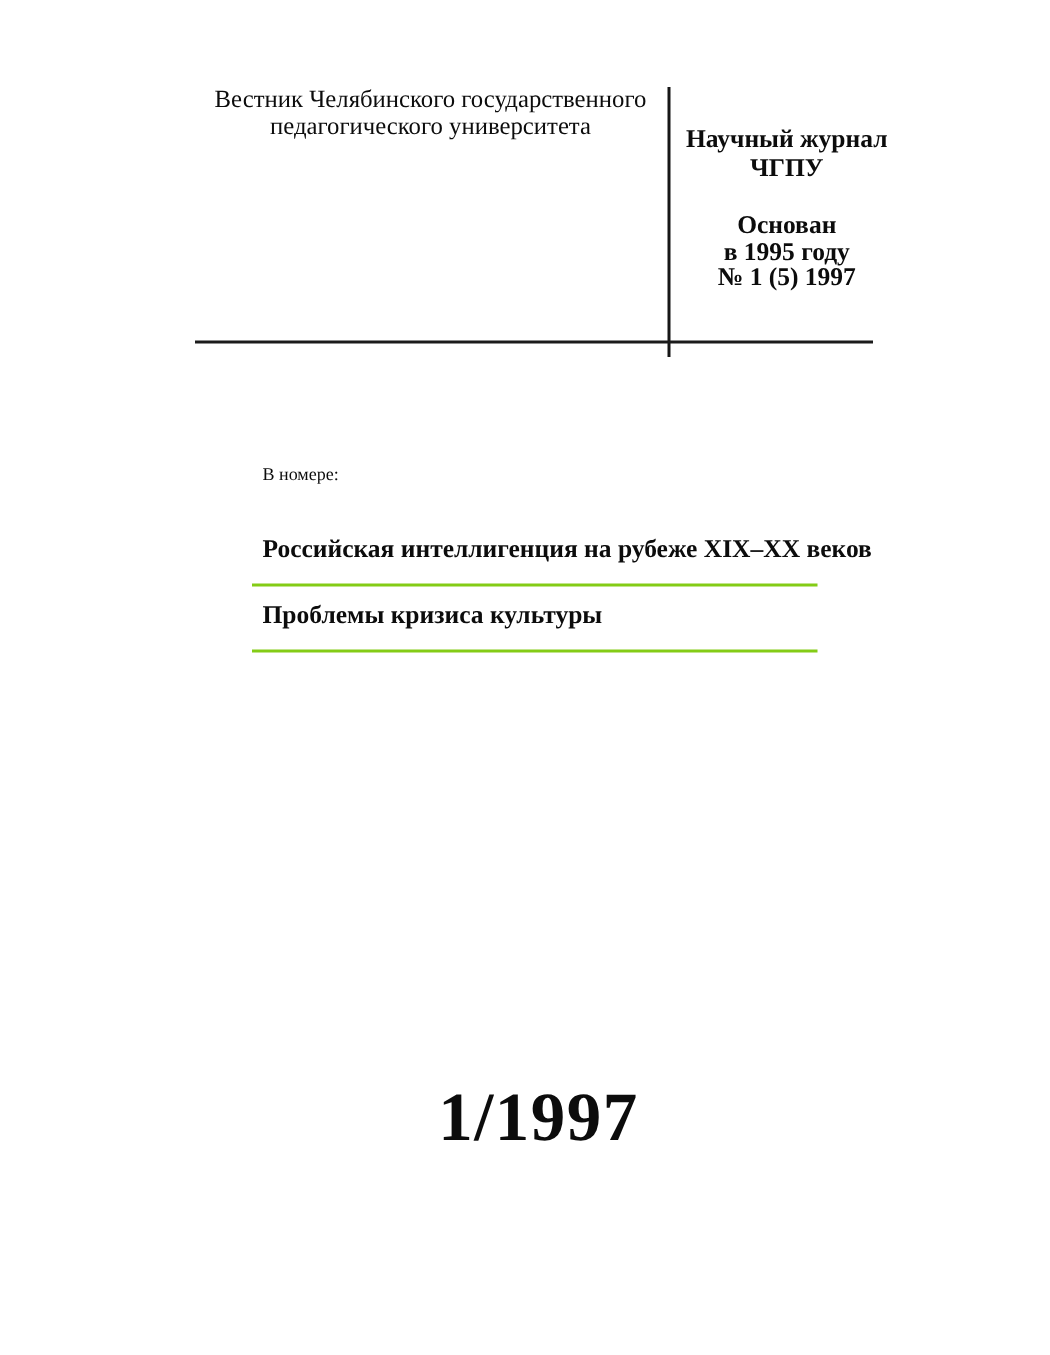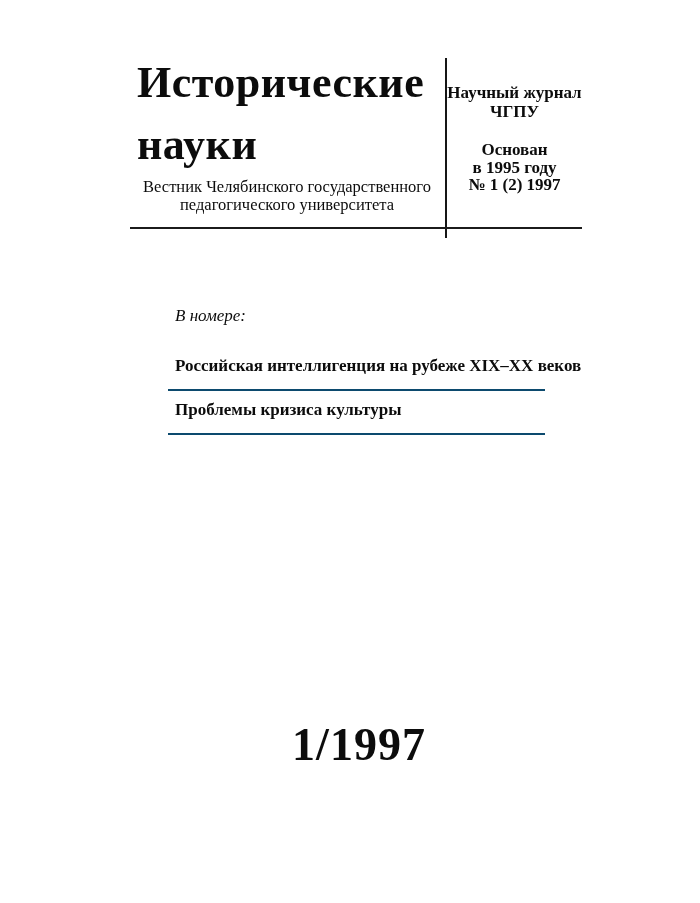--- a/index.html
+++ b/index.html
@@ -55,20 +55,21 @@
     height: 180px;
     background: #161616;
   }
   .header-right {
     position: absolute;
     left: 317px;
     top: 0;
     width: 135px;
     text-align: center;
     font-weight: bold;
+    padding-left: 10px;
   }
   .journal-type {
     margin-top: 29px;
     font-size: 17px;
     line-height: 18.5px;
   }
   .founded-block {
     margin-top: 20px;
     font-size: 17px;
     line-height: 17.5px;
@@ -84,29 +85,28 @@
 
   
   .contents {
     position: absolute;
     left: 168px;
     top: 306px;
     width: 377px;
   }
   .contents-label {
     padding-left: 7px;
-    font-style: italic;
-    font-size: 17px;
+    font-size: 12px;
     line-height: 20px;
   }
   .contents-item {
     padding-left: 7px;
     padding-bottom: 13px;
     margin-top: 9px;
-    border-bottom: 2px solid #0c4a6e;
+    border-bottom: 2px solid #84cc16;
     font-weight: bold;
     font-size: 17px;
     line-height: 20px;
     white-space: nowrap;
   }
   .contents-item.first {
     margin-top: 30px;
   }
 
   
@@ -124,41 +124,37 @@
   }
 </style>
 </head>
 <body>
 
 <div class="page">
 
   <div class="header">
 
     <div class="header-left">
-      <div class="journal-title">
-        <div>Исторические</div>
-        <div>науки</div>
-      </div>
       <div class="journal-subtitle">
         <div>Вестник Челябинского государственного</div>
         <div>педагогического университета</div>
       </div>
     </div>
 
     <div class="vline"></div>
 
     <div class="header-right">
       <div class="journal-type">
         <div>Научный журнал</div>
         <div>ЧГПУ</div>
       </div>
       <div class="founded-block">
         <div>Основан</div>
         <div>в 1995 году</div>
-        <div>№ 1 (2) 1997</div>
+        <div>№ 1 (5) 1997</div>
       </div>
     </div>
 
     <div class="header-rule"></div>
   </div>
 
   <div class="contents">
     <div class="contents-label">В номере:</div>
     <div class="contents-item first">Российская интеллигенция на рубеже XIX–XX веков</div>
     <div class="contents-item">Проблемы кризиса культуры</div>

